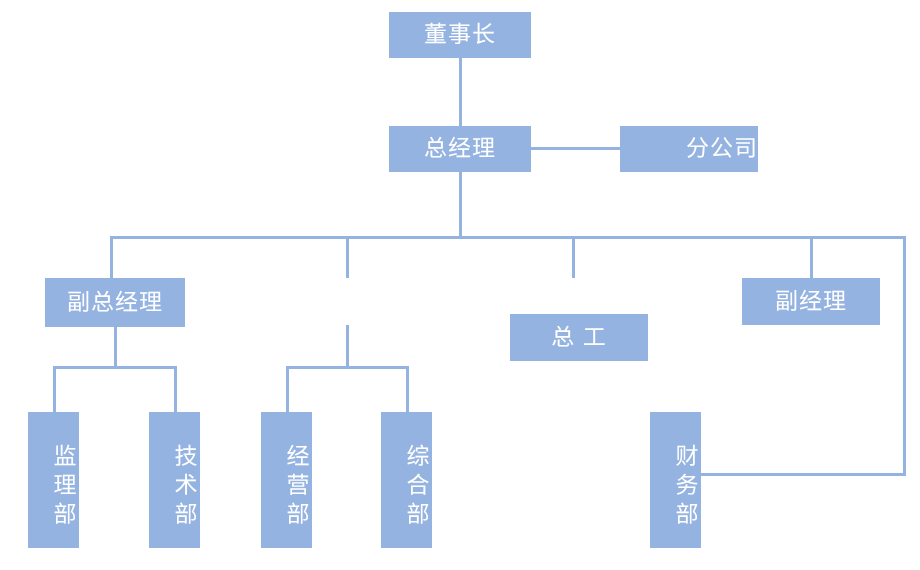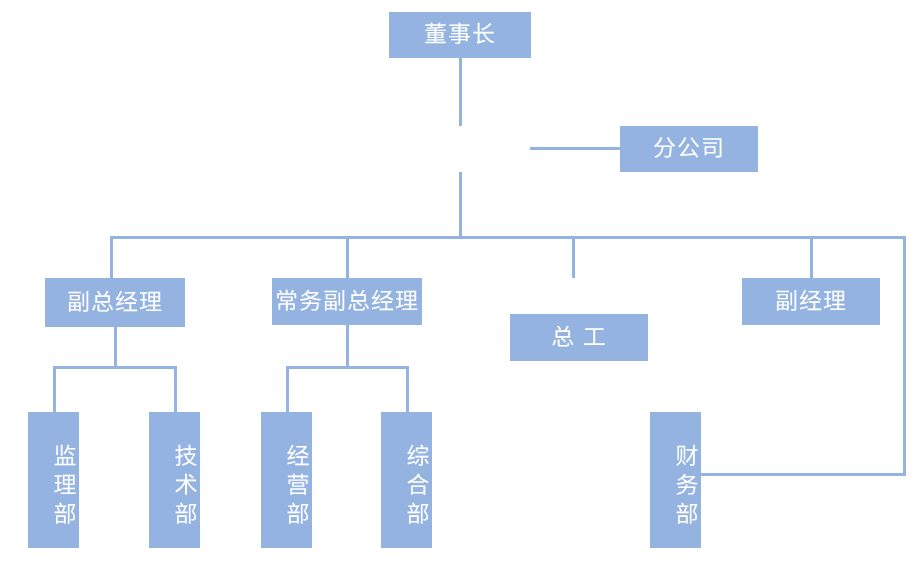--- a/index.html
+++ b/index.html
@@ -80,32 +80,32 @@
 
   <div class="connector v" style="left:346px; top:325px; height:43px;"></div>
   <div class="connector h" style="left:286px; top:366px; width:123px;"></div>
   <div class="connector v" style="left:286px; top:366px; height:47px;"></div>
   <div class="connector v" style="left:406px; top:366px; height:47px;"></div>
 
   <div class="node horizontal" style="left:389px; top:12px; width:142px; height:46px;">
     <span>董事长</span>
   </div>
 
+  <div class="node horizontal" style="left:389px; top:126px; width:142px; height:46px;">
+    <span>总经理</span>
+  </div>
 
-  <div class="node horizontal" style="left:620px; top:126px; width:138px; height:46px;">
+  <div class="node horizontal" style="left:620px; top:126px; width:138px; height:46px;justify-content:flex-end;">
     <span>分公司</span>
   </div>
 
   <div class="node horizontal" style="left:45px; top:278px; width:140px; height:49px;">
     <span>副总经理</span>
   </div>
 
-  <div class="node horizontal" style="left:272px; top:278px; width:150px; height:47px;">
-    <span>常务副总经理</span>
-  </div>
 
   <div class="node horizontal" style="left:510px; top:278px; width:138px; height:47px;margin-top:36px;">
     <span>总 工</span>
   </div>
 
   <div class="node horizontal" style="left:742px; top:278px; width:138px; height:47px;">
     <span>副经理</span>
   </div>
 
   <div class="node vertical" style="left:28px; top:412px; width:51px; height:136px;">

